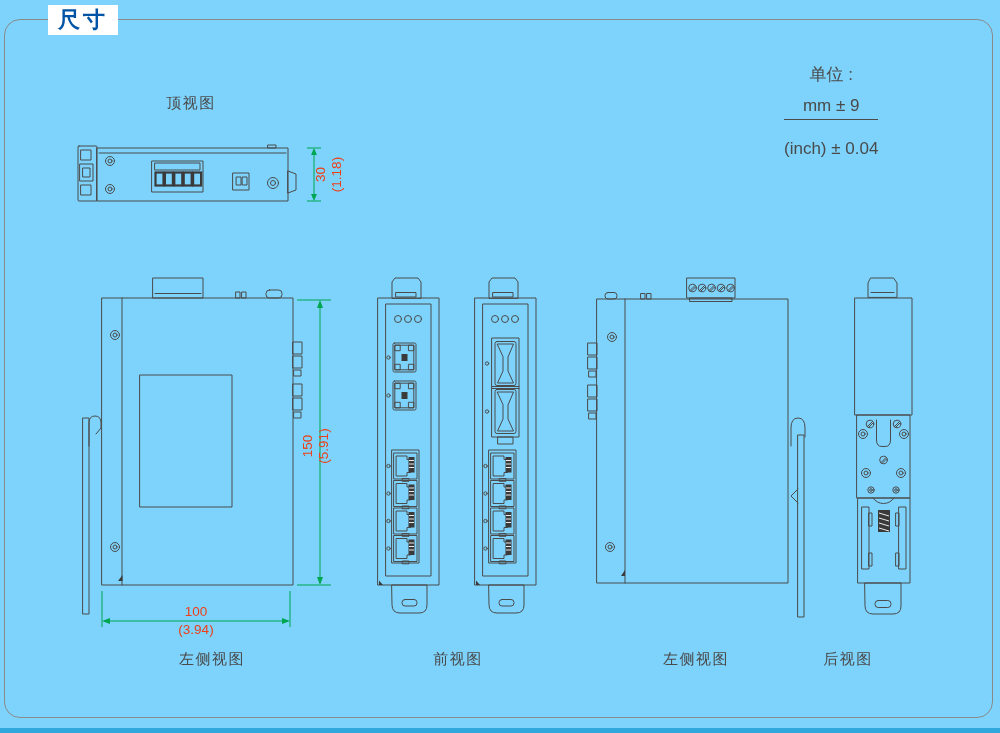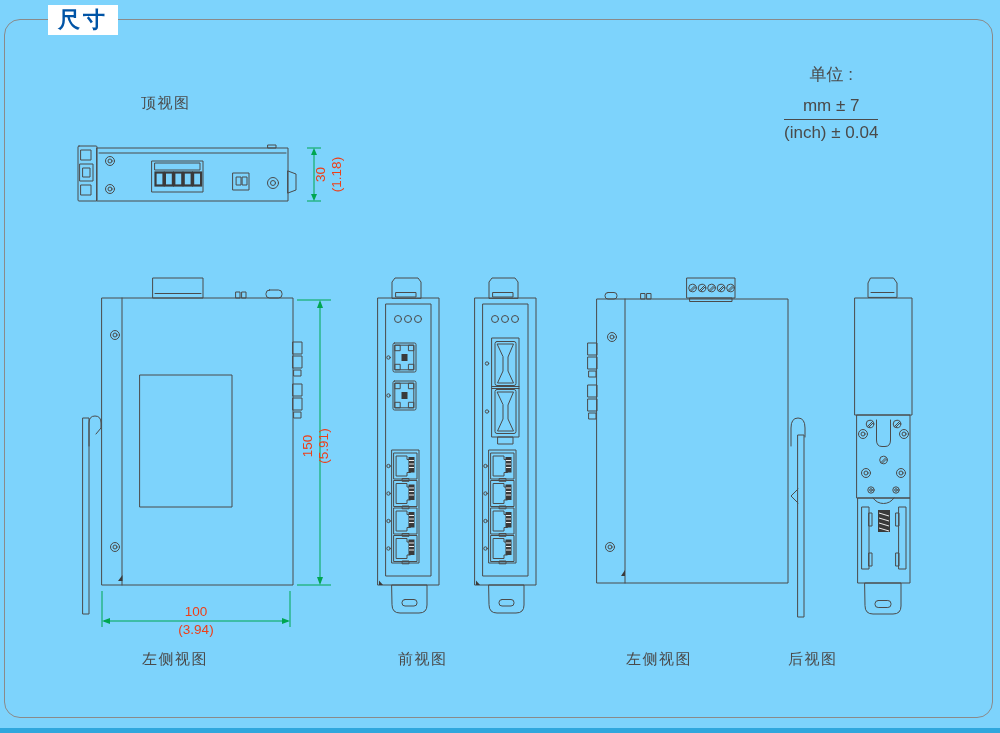--- a/index.html
+++ b/index.html
@@ -6,22 +6,22 @@
   body{font-family:"Liberation Sans","DejaVu Sans",sans-serif;}
   #stage{position:relative;width:1000px;height:733px;background:#7dd3fc;overflow:hidden;}
   .frame{position:absolute;left:4px;top:19px;width:989px;height:699px;
          border:1.5px solid #8a8a8a;border-radius:16px;box-sizing:border-box;}
   .fig-title{position:absolute;left:48px;top:5px;font-size:22px;font-weight:bold;
          color:#0054a6;background:#fff;padding:0 10px;letter-spacing:3px;z-index:2;}
   .units{position:absolute;left:784px;top:63px;display:flex;align-items:center;gap:10px;
          color:#4a4a4a;font-size:17px;flex-direction:column;}
   .frac{text-align:center;}
   .frac .num{padding:0 8px 3px;border-bottom:1.5px solid #4a4a4a;}
-  .frac .den{padding-top:3px;}
-  .vlabel{position:absolute;color:#4a4a4a;font-size:15px;text-align:left;letter-spacing:1.5px;}
+  .frac .den{padding-top:3px;margin-top:16px;}
+  .vlabel{position:absolute;color:#4a4a4a;font-size:15px;text-align:center;letter-spacing:1.5px;}
   .drawing{position:absolute;}
   .ln{stroke:#4b4b4b;stroke-width:1;fill:none;stroke-linejoin:round;stroke-linecap:round;}
   .tb{stroke:#3a3a3a;stroke-width:2.2;fill:none;}
   .dk{fill:#3a3a3a;stroke:none;}
   .wl{stroke:#fff;stroke-width:0.9;fill:none;}
   .gn{stroke:#00a651;stroke-width:1;fill:none;}
   .ga{fill:#00a651;stroke:none;}
   .dt{fill:#ee3e17;stroke:none;font-size:13.5px;font-family:"Liberation Sans","DejaVu Sans",sans-serif;}
   .footer-bar{position:absolute;left:0;top:728px;width:1000px;height:5px;background:#30a7dd;}
 </style>
@@ -29,21 +29,21 @@
 <body>
 
 <div id="stage">
 
   <div class="frame"></div>
   <div class="fig-title">尺寸</div>
 
   <div class="units">
     <span>单位 :</span>
     <div class="frac">
-      <div class="num">mm ± 7</div>
+      <div class="num">mm ± 9</div>
       <div class="den">(inch) ± 0.04</div>
     </div>
   </div>
 
   <div class="vlabel" style="left:141px;top:94px;width:100px">顶视图</div>
   <svg class="drawing" style="left:70px;top:133px" width="280" height="85" viewBox="0 0 280 85">
     <defs>
       <g id="rj45">
         <rect class="ln" width="23" height="26"></rect>
         <path class="ln" d="M2.5,3 H13 V6.5 H16.5 V19.5 H13 V23 H2.5 Z"></path>

